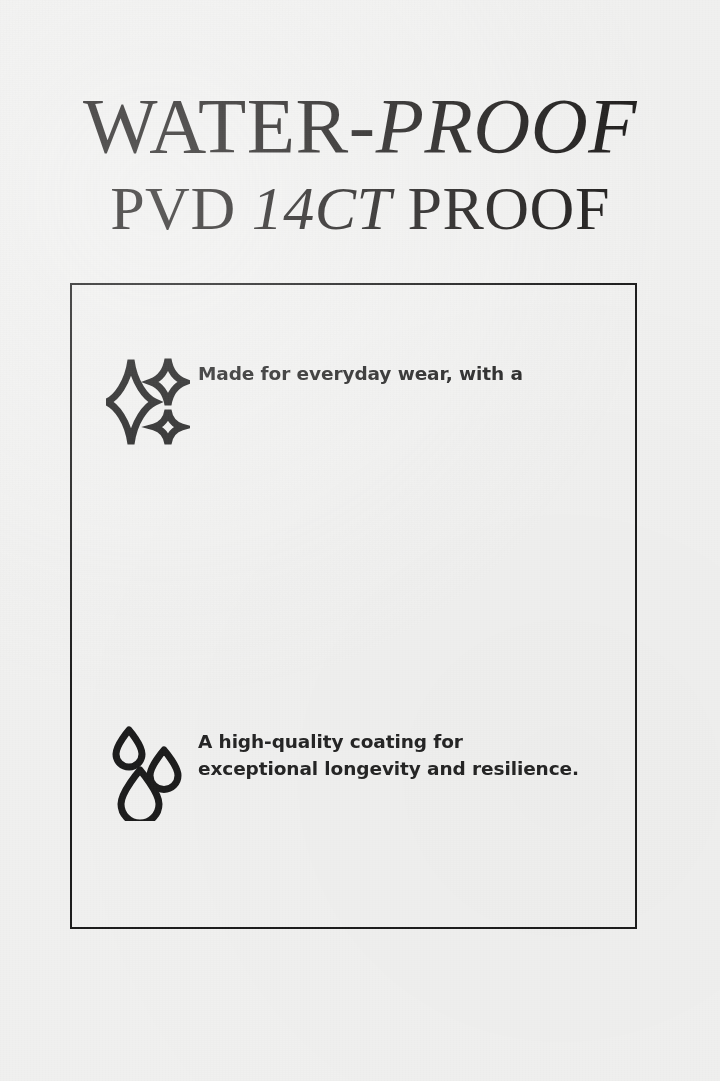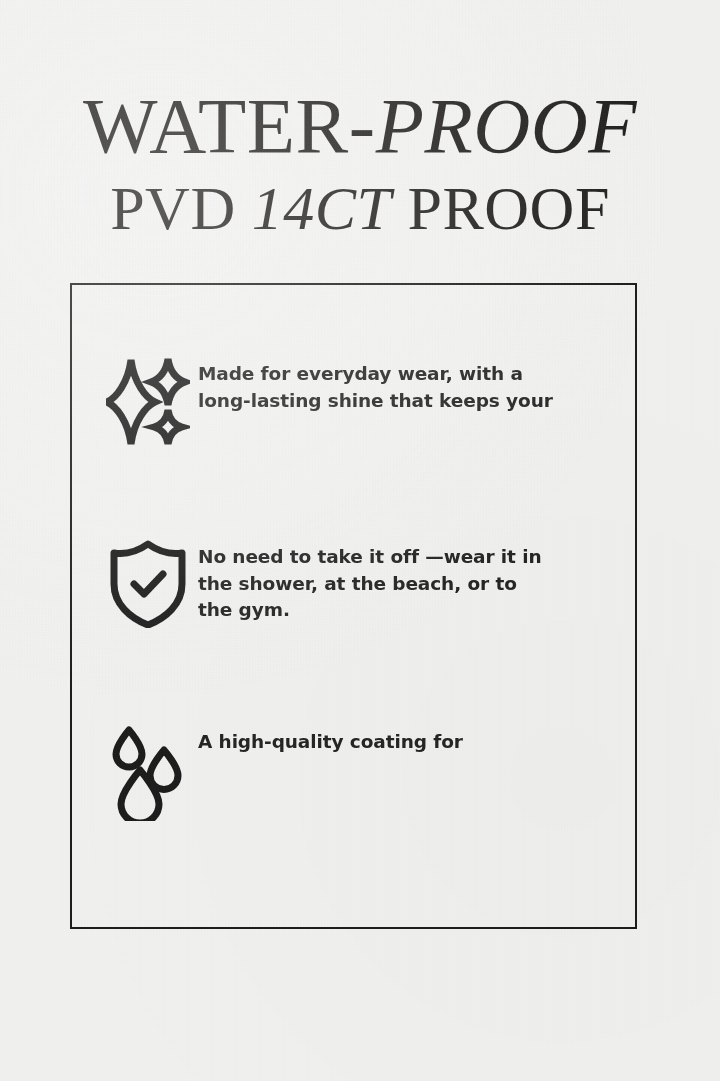--- a/index.html
+++ b/index.html
@@ -143,54 +143,38 @@
 
             <path d="M25 3 C28 26 40 41 49 45 C40 49 28 64 25 87 C22 64 10 49 1 45 C10 41 22 26 25 3 Z"></path>
 
             <path d="M62 2 C64 15 71 22 79 25 C71 28 64 35 62 48 C60 35 53 28 45 25 C53 22 60 15 62 2 Z"></path>
 
             <path d="M62 53 C63.5 63 69 68 76 70 C69 72 63.5 77 62 87 C60.5 77 55 72 48 70 C55 68 60.5 63 62 53 Z"></path>
           </svg>
         </div>
         <div class="feature-text">
           <p>Made for everyday wear, with a</p>
-          <p>long-lasting shine that keeps your</p>
         </div>
       </div>
 
-      <div class="feature-row feature-row-1">
-        <div class="feature-icon">
-          <svg width="78" height="88" viewBox="0 0 78 88" fill="none" stroke="#1c1c1c" stroke-width="7" stroke-linecap="round" stroke-linejoin="round">
-
-            <path d="M5 13 C17 15 29 11 39 4 C49 11 61 15 73 13 L73 44
-                     C73 64 57 78 39 85 C21 78 5 64 5 44 Z"></path>
-
-            <path d="M25 44 L35 54 L54 34"></path>
-          </svg>
-        </div>
-        <div class="feature-text">
-          <p>No need to take it off —wear it in</p>
-          <p>the shower, at the beach, or to</p>
-          <p>the gym.</p>
-        </div>
-      </div>
 
       <div class="feature-row feature-row-2">
         <div class="feature-icon">
           <svg width="76" height="96" viewBox="0 0 76 96" fill="none" stroke="#1c1c1c" stroke-width="7" stroke-linejoin="round">
 
             <path d="M19 5 C19 5 32 20 32 29 C32 36.2 26.2 42 19 42 C11.8 42 6 36.2 6 29 C6 20 19 5 19 5 Z"></path>
 
             <path d="M54 25 C54 25 68 41 68 50.5 C68 58.2 61.7 64.5 54 64.5 C46.3 64.5 40 58.2 40 50.5 C40 41 54 25 54 25 Z"></path>
 
             <path d="M30 45 C30 45 49 67 49 79 C49 89.5 40.5 98 30 98 C19.5 98 11 89.5 11 79 C11 67 30 45 30 45 Z"></path>
           </svg>
         </div>
         <div class="feature-text">
           <p>A high-quality coating for</p>
+          <p>exceptional longevity and resilience.</p>
         </div>
       </div>
 
     </div>
   </div>
 
 </div>
 
 <div class="paper-texture"></div>
 

